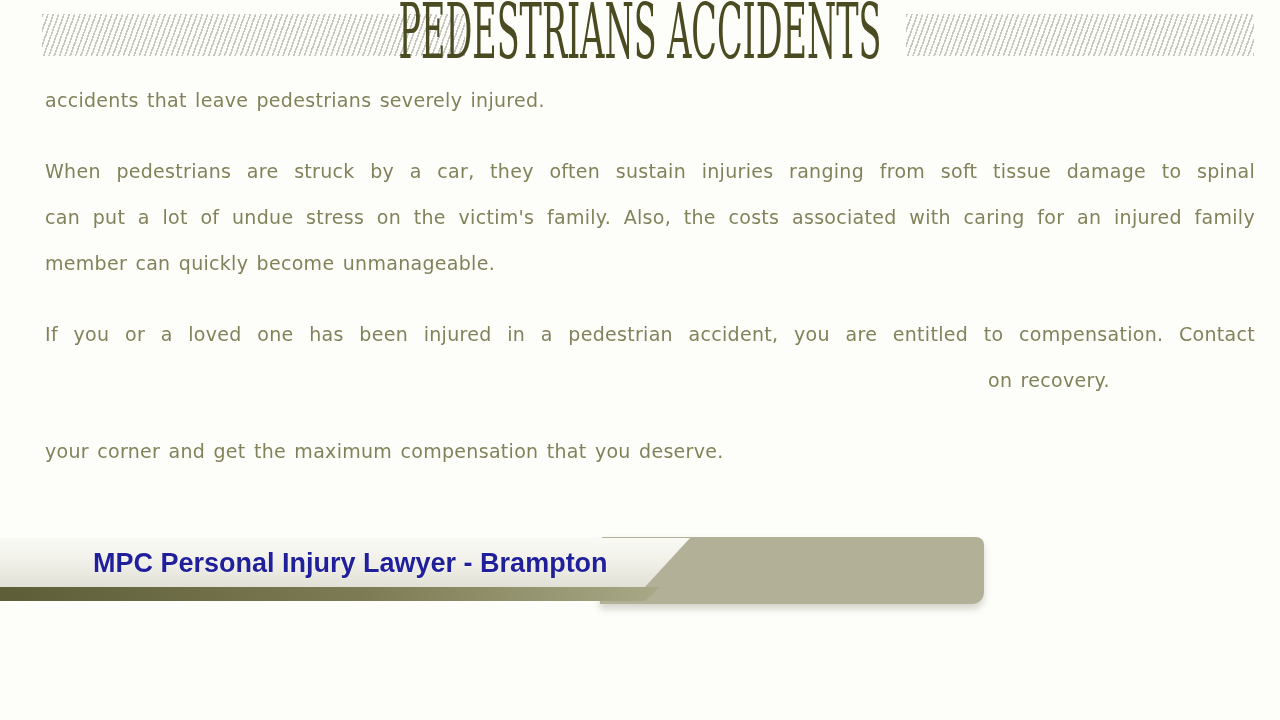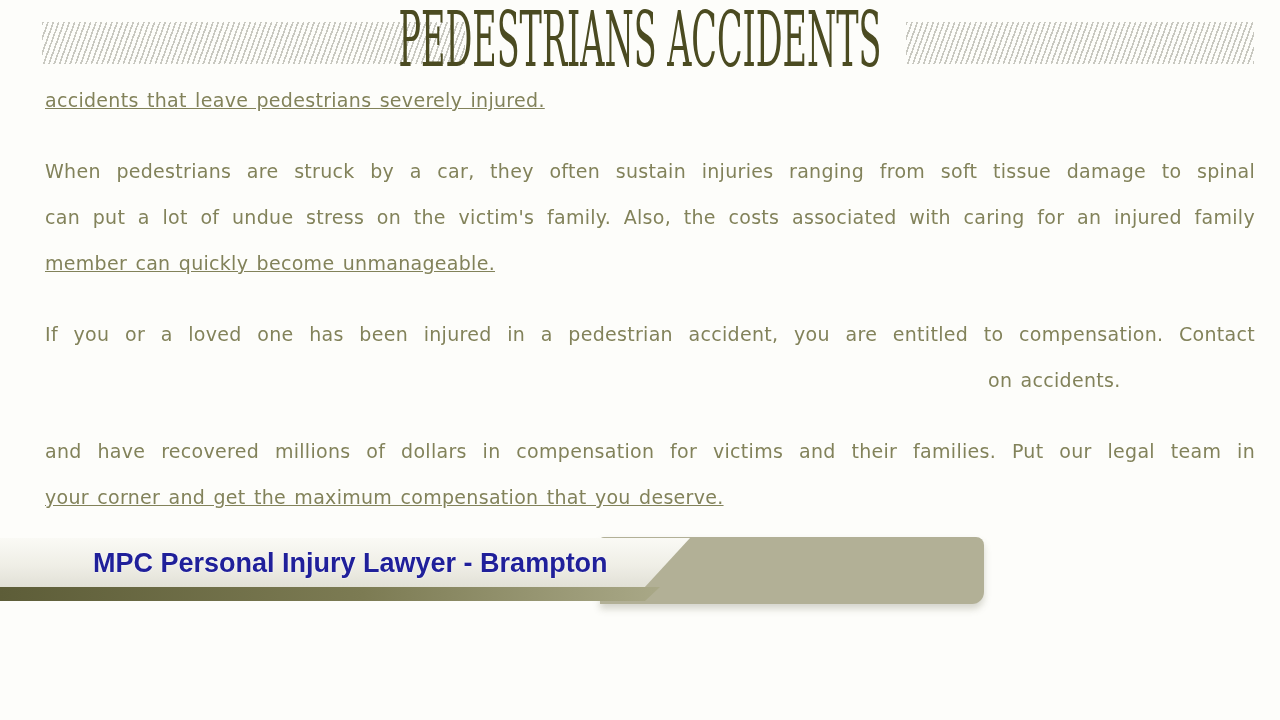--- a/index.html
+++ b/index.html
@@ -2,21 +2,21 @@
 <html><head>
 <meta charset="utf-8">
 <style>
   html,body{margin:0;padding:0;}
   body{
     width:1280px;height:720px;overflow:hidden;position:relative;
     background:#fdfdfa;
     font-family:"DejaVu Sans","Liberation Sans",sans-serif;
   }
   
-  .title-row{position:absolute;top:8px;left:0;width:1280px;height:70px;}
+  .title-row{position:absolute;top:0;left:0;width:1280px;height:70px;}
   .hatch{
     position:absolute;top:14px;height:42px;
     background:repeating-linear-gradient(110deg,#c8c8c0 0 1.6px,rgba(255,255,255,0) 1.6px 5px);
   }
   .hatch.left{left:42px;width:423px;}
   .hatch.right{left:906px;width:348px;}
   .page-title{
     position:absolute;top:-3px;left:0;width:1280px;height:70px;
     text-align:center;line-height:70px;
     font-family:"DejaVu Serif","Liberation Serif",serif;
@@ -24,21 +24,21 @@
     transform:scaleX(0.44);transform-origin:50% 50%;
     letter-spacing:0px;white-space:nowrap;
   }
   
   .article{
     position:absolute;left:45px;top:77px;width:1210px;
     color:#82825a;font-size:19px;letter-spacing:0.3px;word-spacing:2px;
   }
   .paragraph{margin:0 0 25px 0;}
   .line{height:46px;line-height:46px;text-align:justify;text-align-last:justify;}
-  .line.left{text-align:right;text-align-last:left;text-decoration:underline;}
+  .line.left{text-align:right;text-align-last:left;}
   .line .frag{display:inline-block;}
   
   .banner{position:absolute;left:0;top:537px;width:1280px;height:80px;z-index:5;}
   .banner-band{
     position:absolute;left:600px;top:0;width:384px;height:67px;
     background:#b2b096;border-radius:4px 8px 12px 0;
     box-shadow:0 5px 7px rgba(110,110,85,0.28);
   }
   .banner-panel{
     position:absolute;left:0;top:1px;width:690px;height:50px;
@@ -71,24 +71,23 @@
     <div class="paragraph">
       <div class="line left">accidents that leave pedestrians severely injured.</div>
     </div>
     <div class="paragraph">
       <div class="line">When pedestrians are struck by a car, they often sustain injuries ranging from soft tissue damage to spinal</div>
       <div class="line">can put a lot of undue stress on the victim's family. Also, the costs associated with caring for an injured family</div>
       <div class="line left">member can quickly become unmanageable.</div>
     </div>
     <div class="paragraph">
       <div class="line">If you or a loved one has been injured in a pedestrian accident, you are entitled to compensation. Contact</div>
-      <div class="line left"><span class="frag" style="margin-left: 943px;">on accidents.</span></div>
+      <div class="line left"><span class="frag" style="margin-left: 943px;">on recovery.</span></div>
     </div>
     <div class="paragraph">
-      <div class="line">and have recovered millions of dollars in compensation for victims and their families. Put our legal team in</div>
       <div class="line left">your corner and get the maximum compensation that you deserve.</div>
     </div>
   </div>
 
 <div class="banner">
   <div class="banner-band"></div>
   <div class="banner-panel">
     <span class="banner-label">MPC Personal Injury Lawyer - Brampton</span>
   </div>
   <div class="banner-strip"></div>

